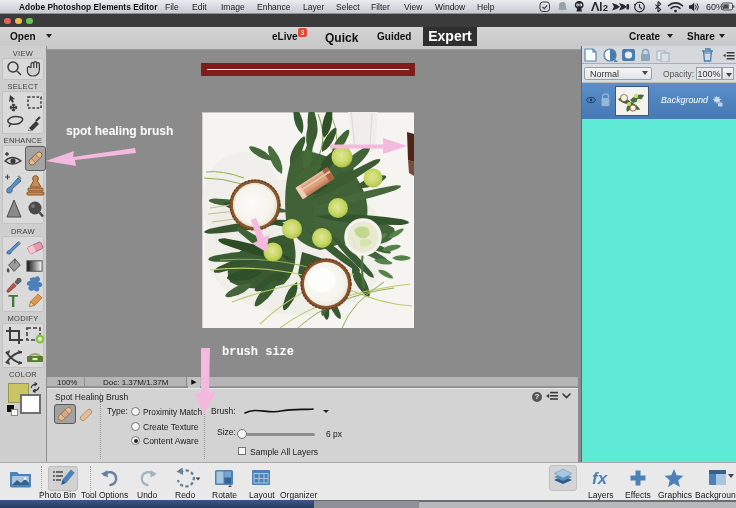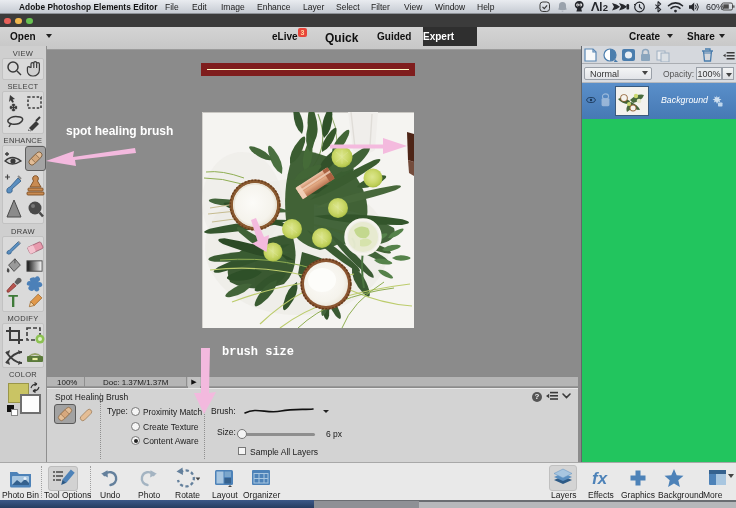--- a/index.html
+++ b/index.html
@@ -76,21 +76,21 @@
   <div class="abs" style="left:26px;top:3.5px;width:6.5px;height:6.5px;border-radius:50%;background:#68c251;"></div>
 </div>
 
 <div class="abs" style="left:0;top:27px;width:736px;height:23px;background:linear-gradient(#d4d4d4,#c7c7c7);border-bottom:1px solid #9b9b9b;">
   <div class="abs" style="left:10px;top:4px;font-size:10px;font-weight:bold;color:#101010;">Open</div>
   <div class="abs" style="left:46px;top:7px;width:0;height:0;border-left:3.5px solid transparent;border-right:3.5px solid transparent;border-top:4px solid #222;"></div>
   <div class="abs" style="left:272px;top:4px;font-size:10px;font-weight:bold;color:#101010;">eLive</div>
   <div class="abs" style="left:298px;top:1px;width:9px;height:9px;background:#e8453a;border-radius:2px;color:#ffd9a0;font-size:7px;text-align:center;line-height:9px;font-weight:bold;">3</div>
   <div class="abs" style="left:325px;top:4px;font-size:12px;font-weight:bold;color:#101010;">Quick</div>
   <div class="abs" style="left:377px;top:4px;font-size:10px;font-weight:bold;color:#101010;">Guided</div>
-  <div class="abs" style="left:423px;top:0;width:54px;height:19px;background:#2f2f2f;color:#fff;font-size:10px;font-weight:bold;text-align:left;line-height:19px;">Expert</div>
+  <div class="abs" style="left:423px;top:0;width:54px;height:19px;background:#2f2f2f;color:#fff;font-size:14px;font-weight:bold;text-align:center;line-height:19px;">Expert</div>
   <div class="abs" style="left:629px;top:4px;font-size:10px;font-weight:bold;color:#101010;text-align:center;">Create</div>
   <div class="abs" style="left:667px;top:7px;width:0;height:0;border-left:3.5px solid transparent;border-right:3.5px solid transparent;border-top:4px solid #222;"></div>
   <div class="abs" style="left:687px;top:4px;font-size:10px;font-weight:bold;color:#101010;">Share</div>
   <div class="abs" style="left:719px;top:7px;width:0;height:0;border-left:3.5px solid transparent;border-right:3.5px solid transparent;border-top:4px solid #222;"></div>
 </div>
 
 
 <div class="abs" style="left:47px;top:62px;width:531px;height:314px;background:#8b8b8b;"></div>
 
 <svg class="abs" style="left:202px;top:112px;" width="212" height="216" viewBox="0 0 212 216" id="photo">
@@ -495,21 +495,21 @@
 
   <div class="abs" style="left:8px;top:337px;width:21px;height:20px;background:#c9c464;border:1px solid #9a9648;"></div>
   <div class="abs" style="left:20px;top:348px;width:21px;height:20px;background:#fdfdfd;border:2px solid #6f6f6f;"></div>
   <svg class="abs" style="left:29px;top:336px;" width="12" height="12" viewBox="0 0 12 12">
         <path d="M2 6 Q3 2 8 2 M8 2l-2.5-1.5M8 2l-2.5 1.8 M10 5 Q9 9 4 9 M4 9l2.5 1.5M4 9l2.5-1.8" stroke="#333" stroke-width="1.1" fill="none"></path>
       </svg>
   <div class="abs" style="left:7px;top:359px;width:7px;height:7px;background:#111;"></div>
   <div class="abs" style="left:11px;top:363px;width:7px;height:7px;background:#fff;border:1px solid #888;"></div>
 </div>
 
-<div class="abs" style="left:581px;top:46px;width:155px;height:416px;background:#22c55e;border-left:1px solid #63666b;" id="rightpanel">
+<div class="abs" style="left:581px;top:46px;width:155px;height:416px;background:#5eead4;border-left:1px solid #63666b;" id="rightpanel">
   <div class="abs" style="left:0;top:0;width:155px;height:18px;background:#d5d8dd;border-bottom:1px solid #aaadb2;" id="lpicons">
     <svg class="abs" style="left:2px;top:2px;" width="151" height="14" viewBox="0 0 151 14">
       <g>
             <path d="M1 1 h8 l3 3 v9 h-11z" fill="#f8f9fa" stroke="#5b87b4" stroke-width="1.2"></path>
             <path d="M9 1 v3 h3" fill="none" stroke="#5b87b4" stroke-width="1.2"></path>
           </g>
       <g transform="translate(19,0)">
             <circle cx="7" cy="7" r="6" fill="#fff" stroke="#4a7dad" stroke-width="1.2"></circle>
             <path d="M7 1 a6 6 0 0 1 0 12z" fill="#4a7dad"></path>
             <path d="M12 11l3 3h-4z" fill="#4a7dad"></path>
@@ -574,21 +574,21 @@
     </div>
     <div class="abs" style="left:79px;top:12px;font-size:8.8px;font-style:italic;color:#fff;">Background</div>
     <svg class="abs" style="left:130px;top:12px;" width="11" height="12" viewBox="0 0 11 12">
           <path d="M4.5 0.5l1 2L7.8 1.6 7 3.8 9.5 4.2 7.5 5.4 8.4 7.6 6.2 6.6 5 9 4 6.6 1.8 7.6 2.7 5.4.5 4.2 3 3.8 2.2 1.6 4.4 2.5z" fill="#e4eef8" opacity="0.85"></path>
           <rect x="6" y="7.5" width="4.5" height="4" rx="0.7" fill="#bdd5ec"></rect>
         </svg>
   </div>
 </div>
 
 <div class="abs" style="left:0;top:462px;width:736px;height:38px;background:#e9e9e9;border-top:1px solid #a8a8a8;" id="taskbar">
-  <style>.tlbl{position:absolute;font-size:8.5px;color:#1a1a1a;top:27px;white-space:nowrap;}</style>
+  <style>.tlbl{position:absolute;font-size:8.5px;color:#1a1a1a;top:27px;white-space:nowrap;margin-left:37px;}</style>
   <div class="abs" style="left:41px;top:3px;width:1px;height:32px;border-left:1px dotted #a0a0a0;"></div>
   <div class="abs" style="left:90px;top:3px;width:1px;height:32px;border-left:1px dotted #a0a0a0;"></div>
 
   <svg class="abs" style="left:9px;top:6px;" width="23" height="19" viewBox="0 0 23 19">
     <path d="M1 3 h7 l2 2 h12 v12 a1.5 1.5 0 0 1 -1.5 1.5 h-18 A1.5 1.5 0 0 1 1 17z" fill="#4d82b8"></path>
     <rect x="3" y="7" width="17" height="9" rx="1" fill="#a8c6e0"></rect>
     <path d="M3 16 l5-5 4 3 4-4 4 4 v2z" fill="#35618e"></path>
     <circle cx="16" cy="9.5" r="1.5" fill="#e8f0f8"></circle>
   </svg>
   <div class="tlbl" style="left:2px;">Photo Bin</div>
@@ -613,21 +613,21 @@
   <svg class="abs" style="left:100px;top:6px;" width="20" height="18" viewBox="0 0 20 18">
     <path d="M4.5 6 C8 1.5 14.5 2.5 16 8 C17 12.5 14 15.5 10.5 16" fill="none" stroke="#64809c" stroke-width="2.4" stroke-linecap="round"></path>
     <path d="M7.5 1.2 L1.2 4.8 L7.8 8.4 Z" fill="#64809c"></path>
   </svg>
   <div class="tlbl" style="left:100px;">Undo</div>
 
   <svg class="abs" style="left:138px;top:6px;" width="20" height="18" viewBox="0 0 20 18">
     <path d="M15.5 6 C12 1.5 5.5 2.5 4 8 C3 12.5 6 15.5 9.5 16" fill="none" stroke="#a4b4c2" stroke-width="2.4" stroke-linecap="round"></path>
     <path d="M12.5 1.2 L18.8 4.8 L12.2 8.4 Z" fill="#a4b4c2"></path>
   </svg>
-  <div class="tlbl" style="left:138px;">Photo</div>
+  <div class="tlbl" style="left:138px;">Redo</div>
 
   <svg class="abs" style="left:174px;top:4px;" width="26" height="22" viewBox="0 0 26 22">
     <path d="M6.5 5.5 A8 8 0 1 1 4 13" fill="none" stroke="#64809c" stroke-width="2.3" stroke-dasharray="3.2 2.4"></path>
     <path d="M8.5 0.5 L2.5 4.5 L9 8 Z" fill="#64809c"></path>
     <path d="M21.5 10.5 l5 0 -2.5 3z" fill="#444"></path>
   </svg>
   <div class="tlbl" style="left:175px;">Rotate</div>
 
   <svg class="abs" style="left:214px;top:6px;" width="20" height="18" viewBox="0 0 20 18">
     <rect x="1" y="1" width="18" height="15" rx="1.5" fill="#4d82b8"></rect>

